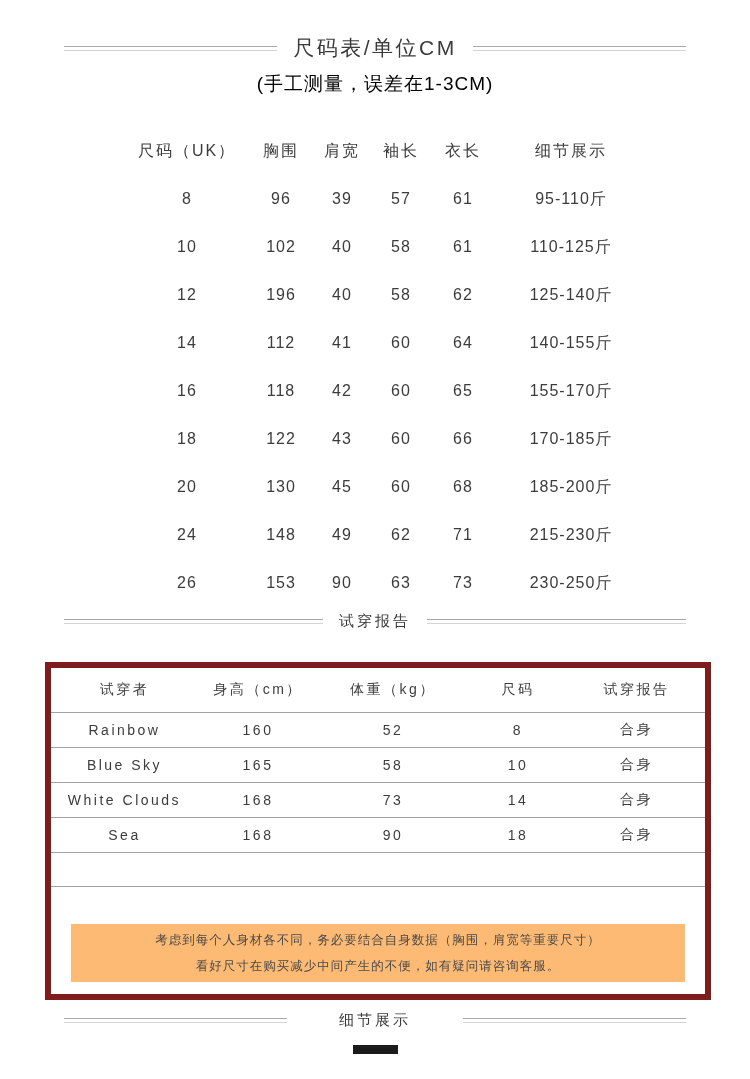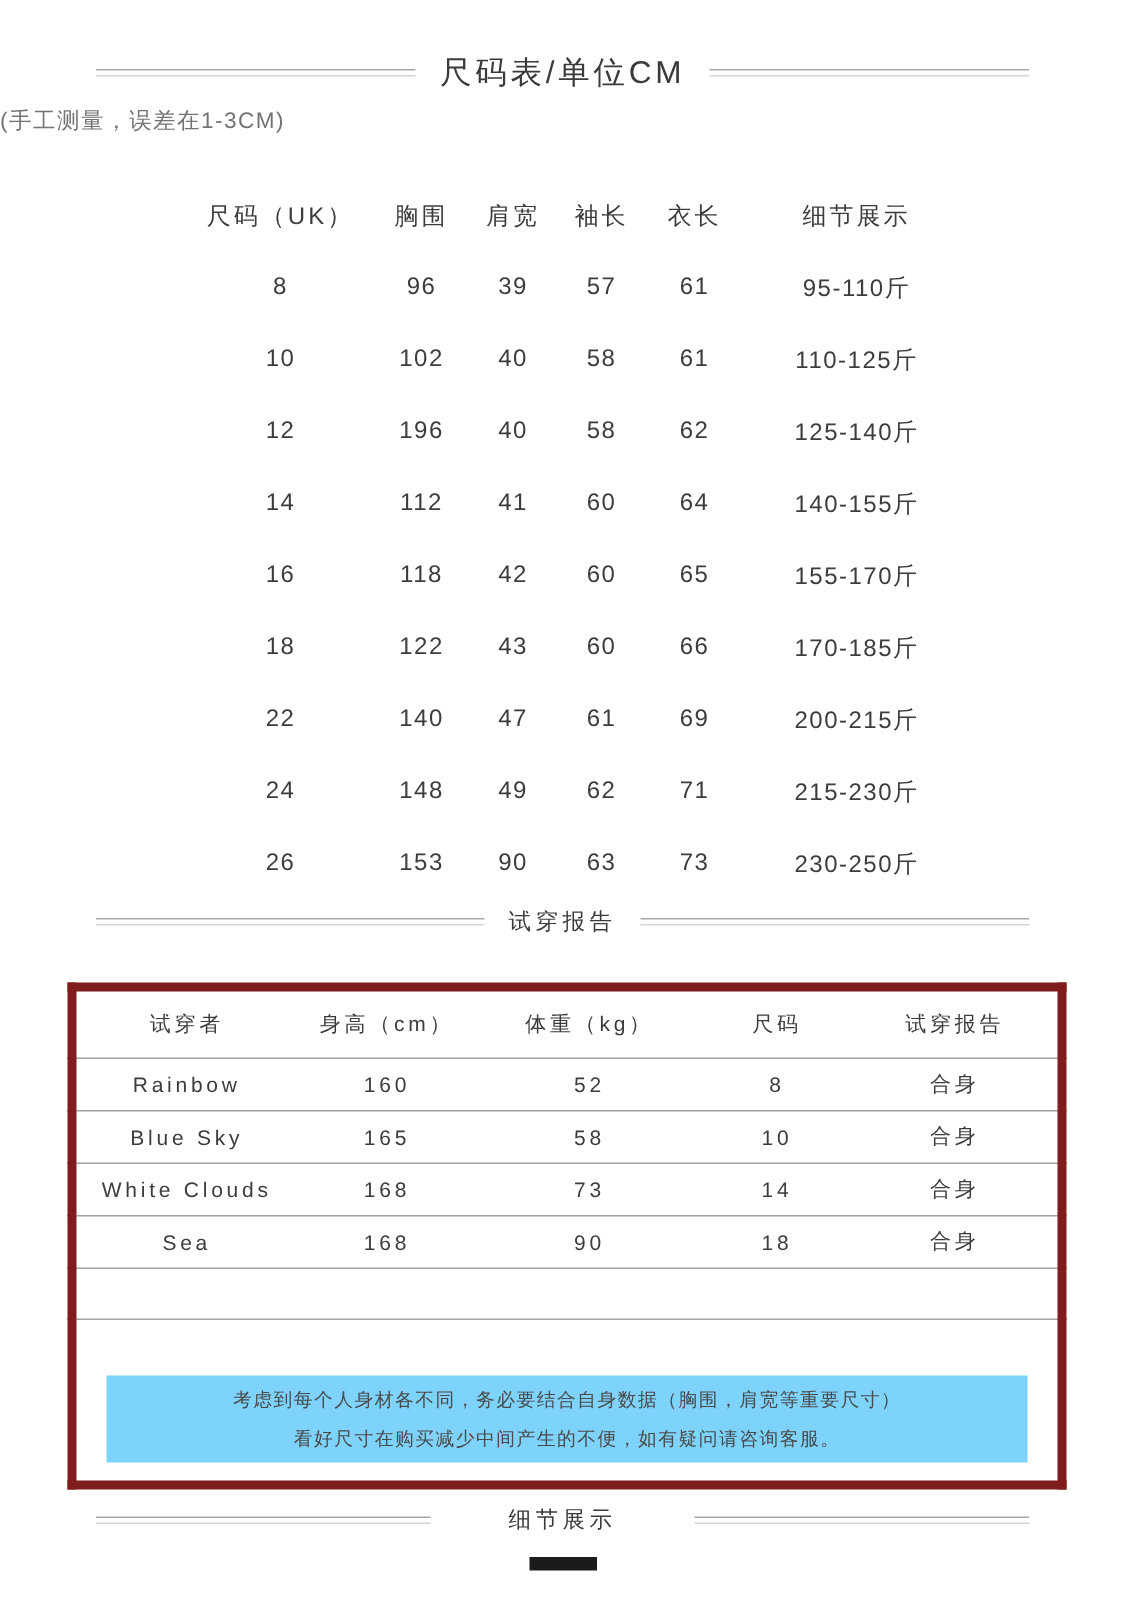--- a/index.html
+++ b/index.html
@@ -21,22 +21,22 @@
   }
   .heading .txt {
     margin: 0 16px; white-space: nowrap;
     letter-spacing: 2px; color: #3a3a3a;
   }
 
   .title-heading { margin: 34px 64px 0 64px; }
   .title-heading .txt { font-size: 21px; letter-spacing: 2.5px; }
 
   .subtitle {
-    margin-top: 9px; 
-    font-size: 15px; letter-spacing: 1px; color: #737373;
+    margin-top: 9px; text-align: center;
+    font-size: 19px; letter-spacing: 1px; color: #000000;
   }
 
   
   .size-table {
     border-collapse: collapse; table-layout: fixed;
     margin: 30px 0 0 128px; width: 522px;
   }
   .size-table th, .size-table td {
     height: 48px; padding: 0; text-align: center;
     font-weight: 400; font-size: 16px; color: #3c3c3c;
@@ -60,21 +60,21 @@
     white-space: nowrap;
   }
   .fit-table thead th { height: 44px; }
   .fit-table tbody td { height: 34px; }
   .fit-table .spacer-row td { height: 33px; }
   .fit-table .note-row { border-bottom: none; }
   .fit-table .note-row td { height: 106px; vertical-align: top; }
 
   .note-box {
     width: 614px; margin: 37px auto 12px auto;
-    background: #7dd3fc;
+    background: #fdba74;
     font-size: 12.5px; line-height: 26px; letter-spacing: 1px;
     color: #4a4a4a; text-align: center; padding: 3px 0;
   }
 
   .detail-heading { margin: 11px 64px 0 64px; gap: 36px; }
   .detail-heading .txt { font-size: 15px; letter-spacing: 3px; }
 
   .detail-bar {
     width: 45px; height: 9px; background: #1b1b1b;
     margin: 15px auto 0 auto;
@@ -155,26 +155,26 @@
         </tr>
         <tr>
           <td>18</td>
           <td>122</td>
           <td>43</td>
           <td>60</td>
           <td>66</td>
           <td>170-185斤</td>
         </tr>
         <tr>
-          <td>22</td>
-          <td>140</td>
-          <td>47</td>
-          <td>61</td>
-          <td>69</td>
-          <td>200-215斤</td>
+          <td>20</td>
+          <td>130</td>
+          <td>45</td>
+          <td>60</td>
+          <td>68</td>
+          <td>185-200斤</td>
         </tr>
         <tr>
           <td>24</td>
           <td>148</td>
           <td>49</td>
           <td>62</td>
           <td>71</td>
           <td>215-230斤</td>
         </tr>
         <tr>

